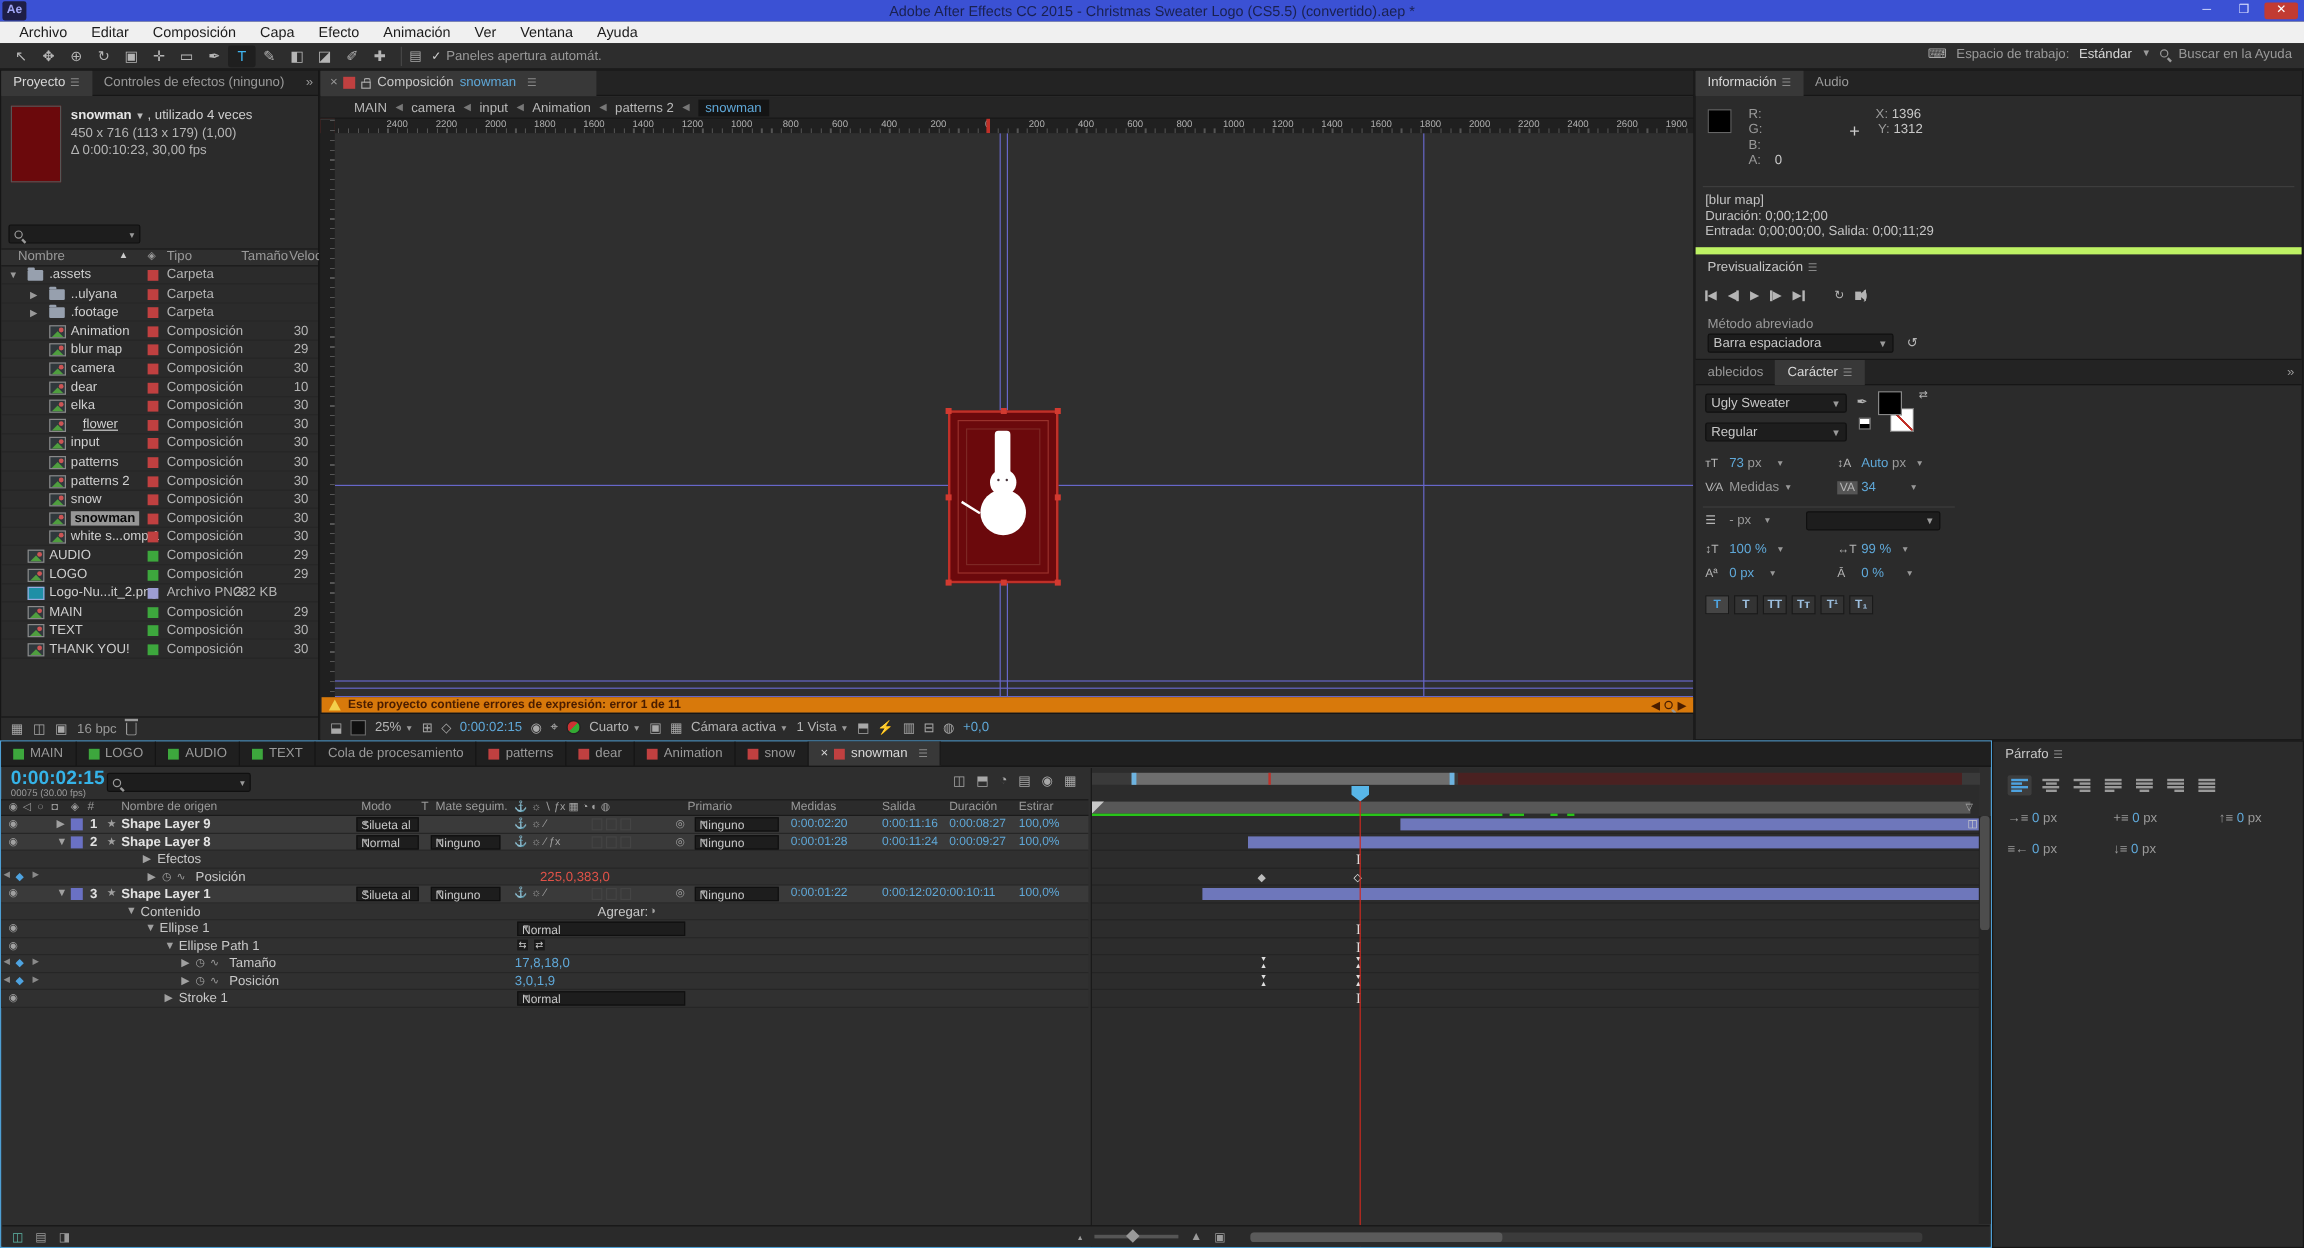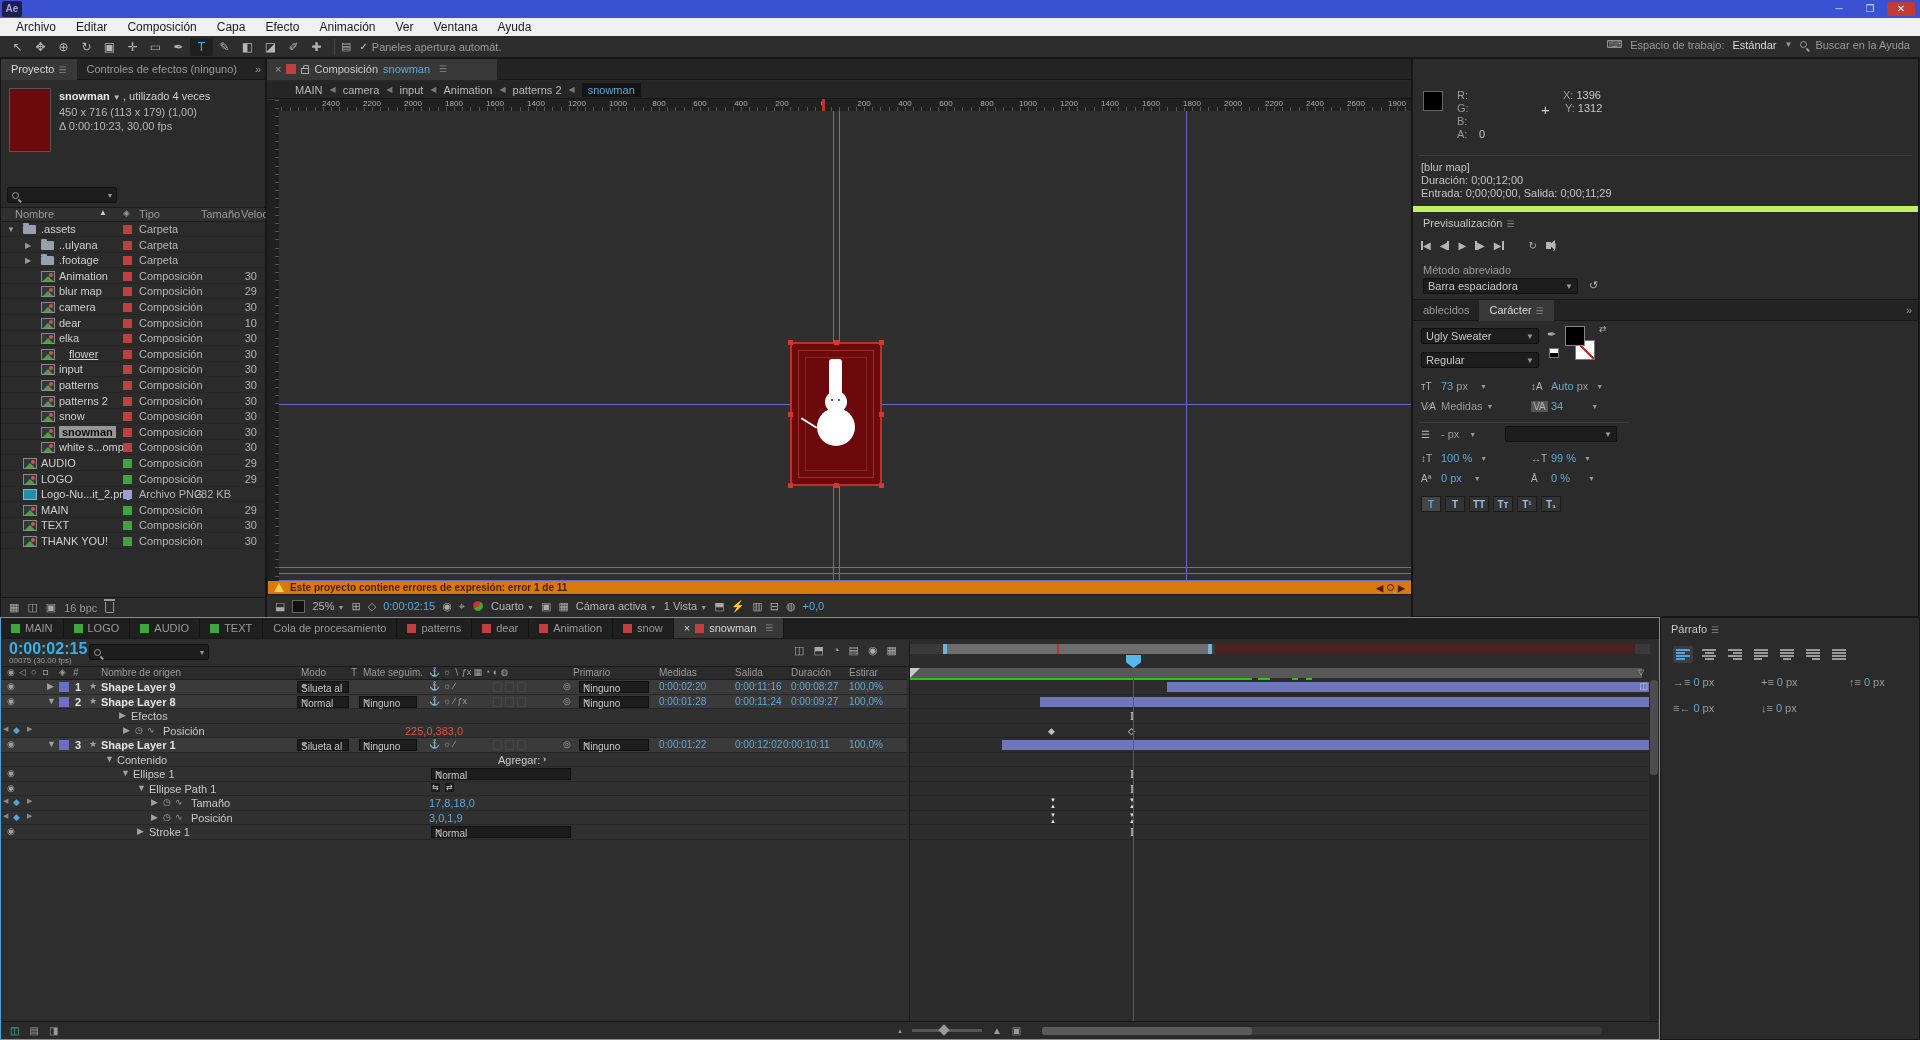--- a/index.html
+++ b/index.html
@@ -192,20 +192,21 @@
   #hscroll div { width:210px; height:8px; background:#5a5a5a; border-radius:3px; }
   .lockico { display:inline-block; width:8px; height:6px; border:1px solid #aaa; position:relative; margin-top:3px; }
   .lockico::before { content:''; position:absolute; top:-4px; left:1px; width:4px; height:3px;
     border:1px solid #aaa; border-bottom:none; border-radius:2px 2px 0 0; }
 </style>
 </head>
 <body>
 
 <div id="titlebar">
   <div id="ae-badge">Ae</div>
+  <div id="title-text">Adobe After Effects CC 2015 - Christmas Sweater Logo (CS5.5) (convertido).aep *</div>
   <div id="winbtns">
     <div class="winbtn">─</div>
     <div class="winbtn">❐</div>
     <div class="winbtn" id="btn-close">✕</div>
   </div>
 </div>
 <div id="menubar">
     <span>Archivo</span>
     <span>Editar</span>
     <span>Composición</span>
@@ -544,20 +545,24 @@
     <span class="cicon">⚡</span>
     <span class="cicon">▥</span>
     <span class="cicon">⊟</span>
     <span class="cicon">◍</span>
     <span class="blue">+0,0</span>
   </div>
 </div>
 
 <div id="rightcol" class="panel">
 
+  <div class="tabbar" id="info-tabs">
+    <div class="tab active"><span>Información</span><span class="hamb">☰</span></div>
+    <div class="tab">Audio</div>
+  </div>
   <div class="abs" style="left:10px;top:32px;width:20px;height:20px;background:#000;border:1px solid #666"></div>
   <div id="info-channels">
       <span class="chanlab" style="left: 44px; top: 30px;">R:</span>
       <span class="chanlab" style="left: 44px; top: 43px;">G:</span>
       <span class="chanlab" style="left: 44px; top: 56px;">B:</span>
       <span class="chanlab" style="left: 44px; top: 69px;">A:</span>
     </div>
   <span class="chanlab" style="left:66px;top:69px;color:#c8c8c8">0</span>
   <span class="chanlab" style="left:128px;top:42px;font-size:15px;color:#ccc">+</span>
   <span class="chanlab" style="left:150px;top:30px"><span>X:</span> <span style="color:#c8c8c8">1396</span></span>
@@ -874,21 +879,21 @@
         <span class="gname" style="left: 130px;">Efectos</span>
       </div>
       <div class="trow" style="top: 43.5px;">
         <span class="knav" style="left: 2px;">◀</span>
         <span class="kdiam" style="left: 12px;">◆</span>
         <span class="knav" style="left: 26px;">▶</span>
         <span class="sw" style="left: 122px;">▶</span>
         <span class="sw" style="left: 134px;">◷</span>
         <span class="sw" style="left: 146px;">∿</span>
         <span class="gname" style="left: 162px;">Posición</span>
-        <span style="left: 404px; color: rgb(224, 82, 72);">225,0,383,0</span>
+        <span style="left: 449px; color: rgb(224, 82, 72);">225,0,383,0</span>
       </div>
       <div class="trow layer" style="top: 58px;">
         <span class="sw" style="left: 6px;">◉</span>
         <span class="sw" style="left: 46px;">▼</span>
         <span style="left: 58px; top: 2px; width: 10px; height: 10px; background: rgb(106, 113, 196); position: absolute;"></span>
         <span class="lname" style="left: 74px;">3</span>
         <span class="sw" style="left: 88px;">★</span>
         <span class="lname" style="left: 100px;">Shape Layer 1</span>
         <div class="tdd" style="left: 296px; width: 52px;">
           <span>Silueta al</span>

